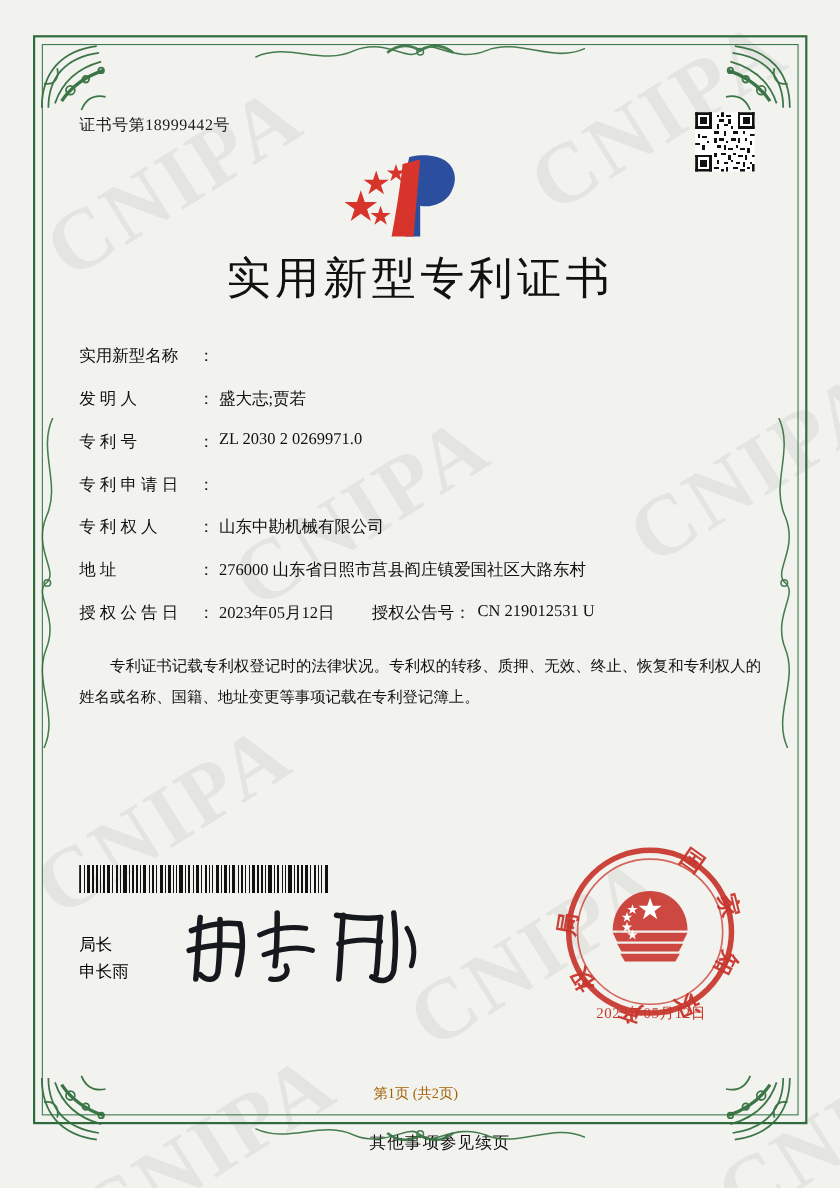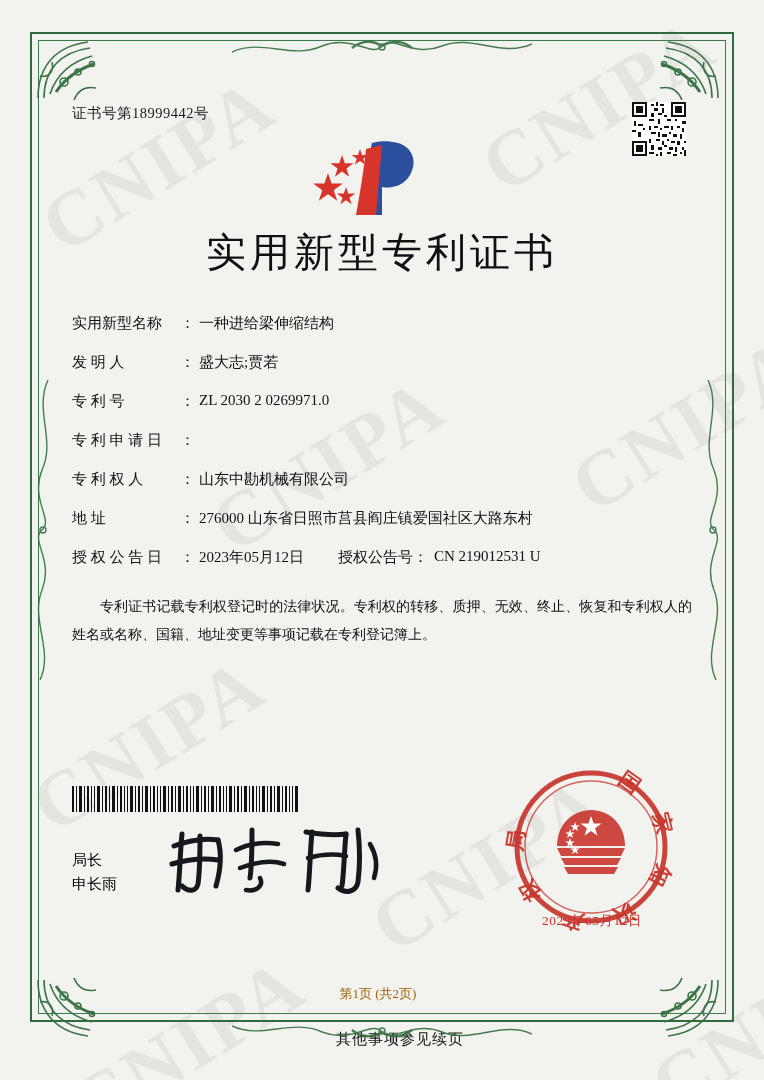--- a/index.html
+++ b/index.html
@@ -384,21 +384,20 @@
       </svg>
     </div>
 
     <div id="doc-title">实用新型专利证书</div>
 
     <div id="fields">
 
       <div class="field-row">
         <span class="field-label">实用新型名称</span>
         <span class="field-colon">：</span>
-        <span class="field-value">一种进给梁伸缩结构</span>
       </div>
 
       <div class="field-row">
         <span class="field-label">发 明 人</span>
         <span class="field-colon">：</span>
         <span class="field-value">盛大志;贾若</span>
       </div>
 
       <div class="field-row">
         <span class="field-label">专 利 号</span>

